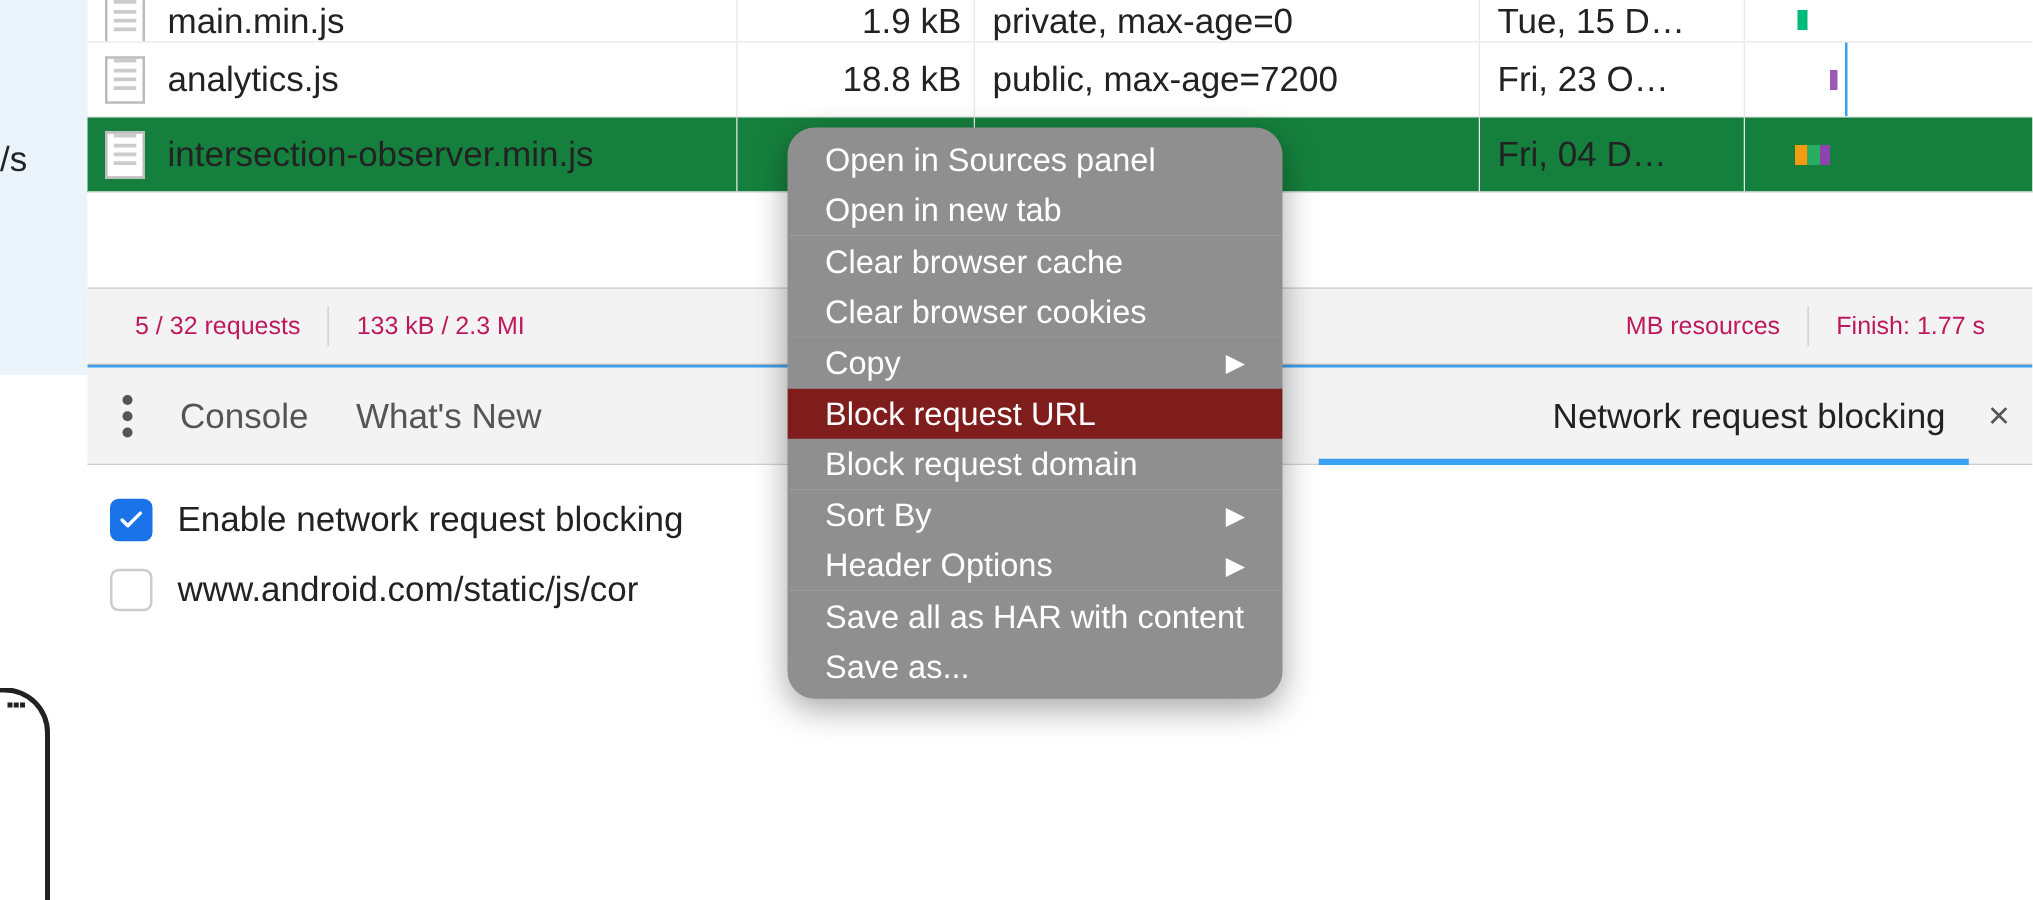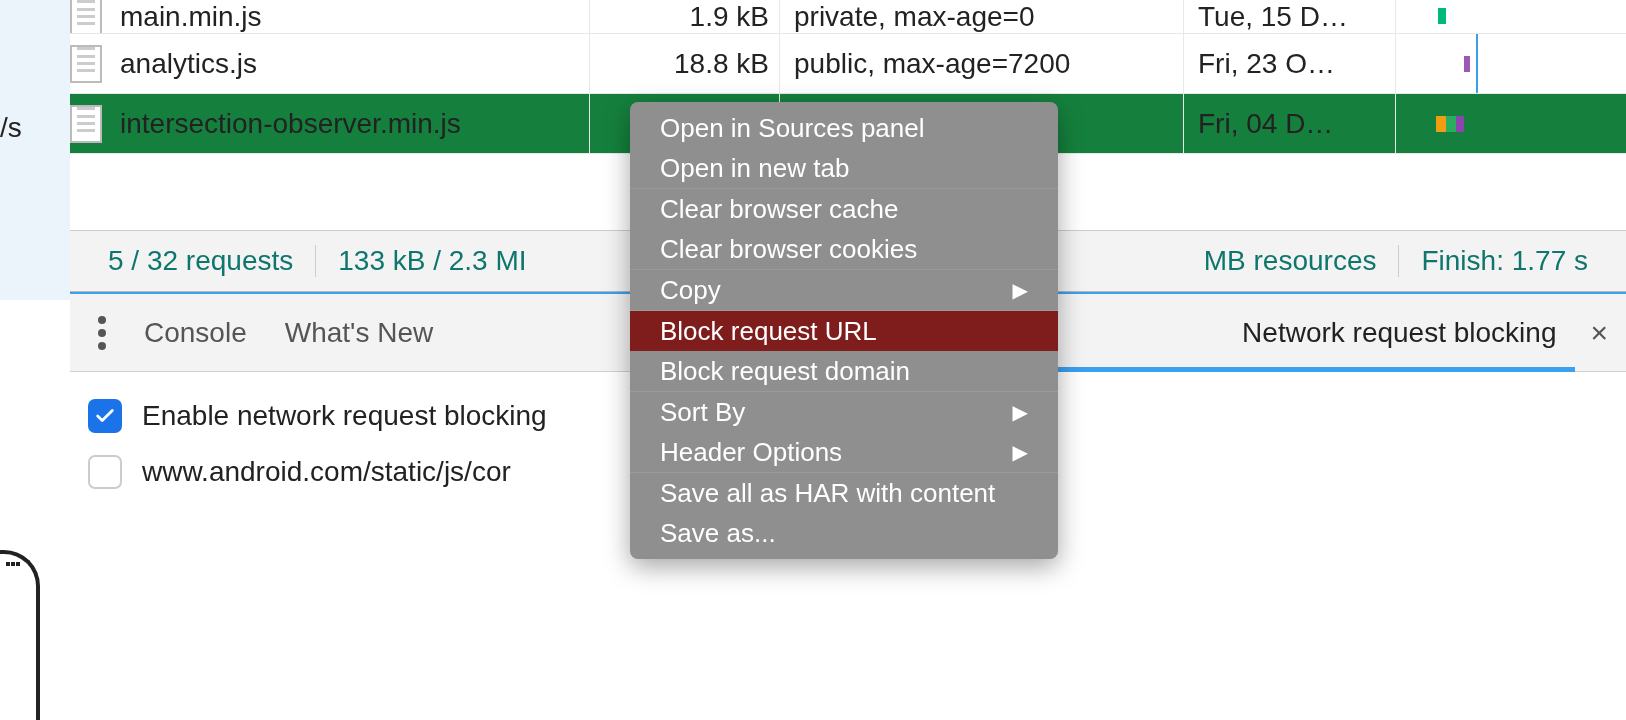--- a/index.html
+++ b/index.html
@@ -5,58 +5,58 @@
   * { box-sizing: border-box; margin: 0; padding: 0; }
   html, body { width: 1626px; height: 720px; font-family: -apple-system, BlinkMacSystemFont, "Segoe UI", Arial, sans-serif; background: #fff; overflow: hidden; font-size: 28px; color: #222; }
   .root { position: relative; width: 1626px; height: 720px; }
   .left-fringe { position: absolute; left: 0; top: 0; width: 70px; height: 300px; background: #ebf3fb; z-index: 0; }
   .left-label { position: absolute; left: 0; top: 112px; font-size: 28px; color: #222; }
 
   
   .net-table { position: absolute; left: 70px; top: 0; width: 1556px; }
   .row { display: flex; align-items: center; height: 60px; border-bottom: 1px solid #e8e8e8; }
   .row.selected { background: #15803d; }
-  .cell-name { width: 520px; display: flex; align-items: center; border-right: 1px solid #e8e8e8; height: 100%; overflow: hidden; white-space: nowrap; }
+  .cell-name { width: 520px; display: flex; align-items: center; padding-left: 14px; border-right: 1px solid #e8e8e8; height: 100%; overflow: hidden; white-space: nowrap; }
   .cell-size { width: 190px; text-align: right; padding-right: 10px; border-right: 1px solid #e8e8e8; height: 100%; display:flex; align-items:center; justify-content:flex-end; white-space: nowrap; }
   .cell-cache { width: 404px; padding-left: 14px; border-right: 1px solid #e8e8e8; height: 100%; display:flex; align-items:center; white-space: nowrap; overflow:hidden; }
   .cell-date { width: 212px; padding-left: 14px; border-right: 1px solid #e8e8e8; height: 100%; display:flex; align-items:center; white-space: nowrap; overflow:hidden; }
   .cell-wf { flex: 1; position: relative; height: 100%; }
   .doc-icon { width: 32px; height: 38px; border: 2px solid #bbb; margin-right: 18px; flex-shrink:0; position: relative; background:#fff; }
   .doc-icon::before, .doc-icon::after { content:""; position:absolute; left:5px; right:5px; height:3px; background:#ccc; }
   .doc-icon::before { top:8px; box-shadow: 0 7px 0 #ccc, 0 14px 0 #ccc; }
   .wf-bar { position:absolute; top:22px; height:16px; background:#0b7; }
   .wf-sub { position:absolute; top:22px; height:16px; background:#3aa0f0; }
   .wf-line { position:absolute; top:0; bottom:0; width:2px; background:#3aa0f0; }
 
   .empty-area { height: 60px; background:#fff; }
 
   
   .status-bar { position:absolute; left:70px; top:230px; width:1556px; height:62px; border-top:1px solid #ccc; border-bottom:1px solid #b8b8b8; background:#f3f3f3; display:flex; align-items:center; padding:0 16px; gap:0; }
-  .status-seg { padding: 0 22px; color:#0f766e; white-space:nowrap; font-size:28px; }
+  .status-seg { padding: 0 22px; color:#be185d; white-space:nowrap; font-size:20px; }
   .sep { width:1px; height:32px; background:#ccc; }
 
   
   .drawer-tabs { position:absolute; left:70px; top:292px; width:1556px; height:80px; border-top:2px solid #3aa0f0; border-bottom:1px solid #d0d0d0; background:#f3f3f3; display:flex; align-items:center; padding:0 18px; gap:18px;justify-content:flex-end; }
   .kebab { width:28px; height:42px; display:flex; flex-direction:column; justify-content:space-between; align-items:center; cursor:pointer; padding:4px 0;}
   .kebab span { width:8px; height:8px; border-radius:50%; background:#555; display:block; }
   .tab { color:#555; padding:0 10px; cursor:pointer; white-space:nowrap; }
   .tab.active { color:#222; }
   .tab-active-underline { position:absolute; left:985px; bottom:-1px; width:520px; height:5px; background:#3aa0f0; }
   .tab-close { color:#555; cursor:pointer; margin-left:6px; font-size:30px; }
 
   
   .drawer-body { position:absolute; left:70px; top:372px; width:1556px; padding:16px 18px; }
   .checkline { display:flex; align-items:center; gap:20px; height:56px; }
   .chk { width:34px; height:34px; border-radius:7px; border:2px solid #ccc; display:flex; align-items:center; justify-content:center; cursor:pointer; background:#fff; }
   .chk.checked { background:#1a73e8; border-color:#1a73e8; }
   .chk.checked svg { display:block; }
   .chk svg { display:none; }
 
   
-  .ctx { position:absolute; left:630px; top:102px; width:428px; border-radius:8px; background:#8f8f8f; box-shadow: 0 8px 26px rgba(0,0,0,.35); overflow:hidden; z-index:100; }
+  .ctx { position:absolute; left:630px; top:102px; width:396px; border-radius:22px; background:#8f8f8f; box-shadow: 0 8px 26px rgba(0,0,0,.35); overflow:hidden; z-index:100; }
   .ctx-item { height:40px; display:flex; align-items:center; padding:0 30px; color:#fff; font-size:26px; cursor:default; white-space:nowrap; }
   .ctx-item.hover { background:#7f1d1d; }
   .ctx-sep { height:1px; background:#7c7c7c; border-top:1px solid #9a9a9a; }
   .ctx-arrow { margin-left:auto; color:#fff; font-size:20px; }
   .ctx-pad-top { height:6px; }
   .ctx-pad-bot { height:6px; }
 
   
   .device-hint { position:absolute; left:0; bottom:0; width:40px; height:170px; border-right:4px solid #222; border-top:4px solid #222; border-top-right-radius:36px; background:transparent; }
   .device-hint::before { content:""; position:absolute; left:6px; top:8px; width:4px; height:4px; background:#222; box-shadow:5px 0 0 #222, 10px 0 0 #222; }

